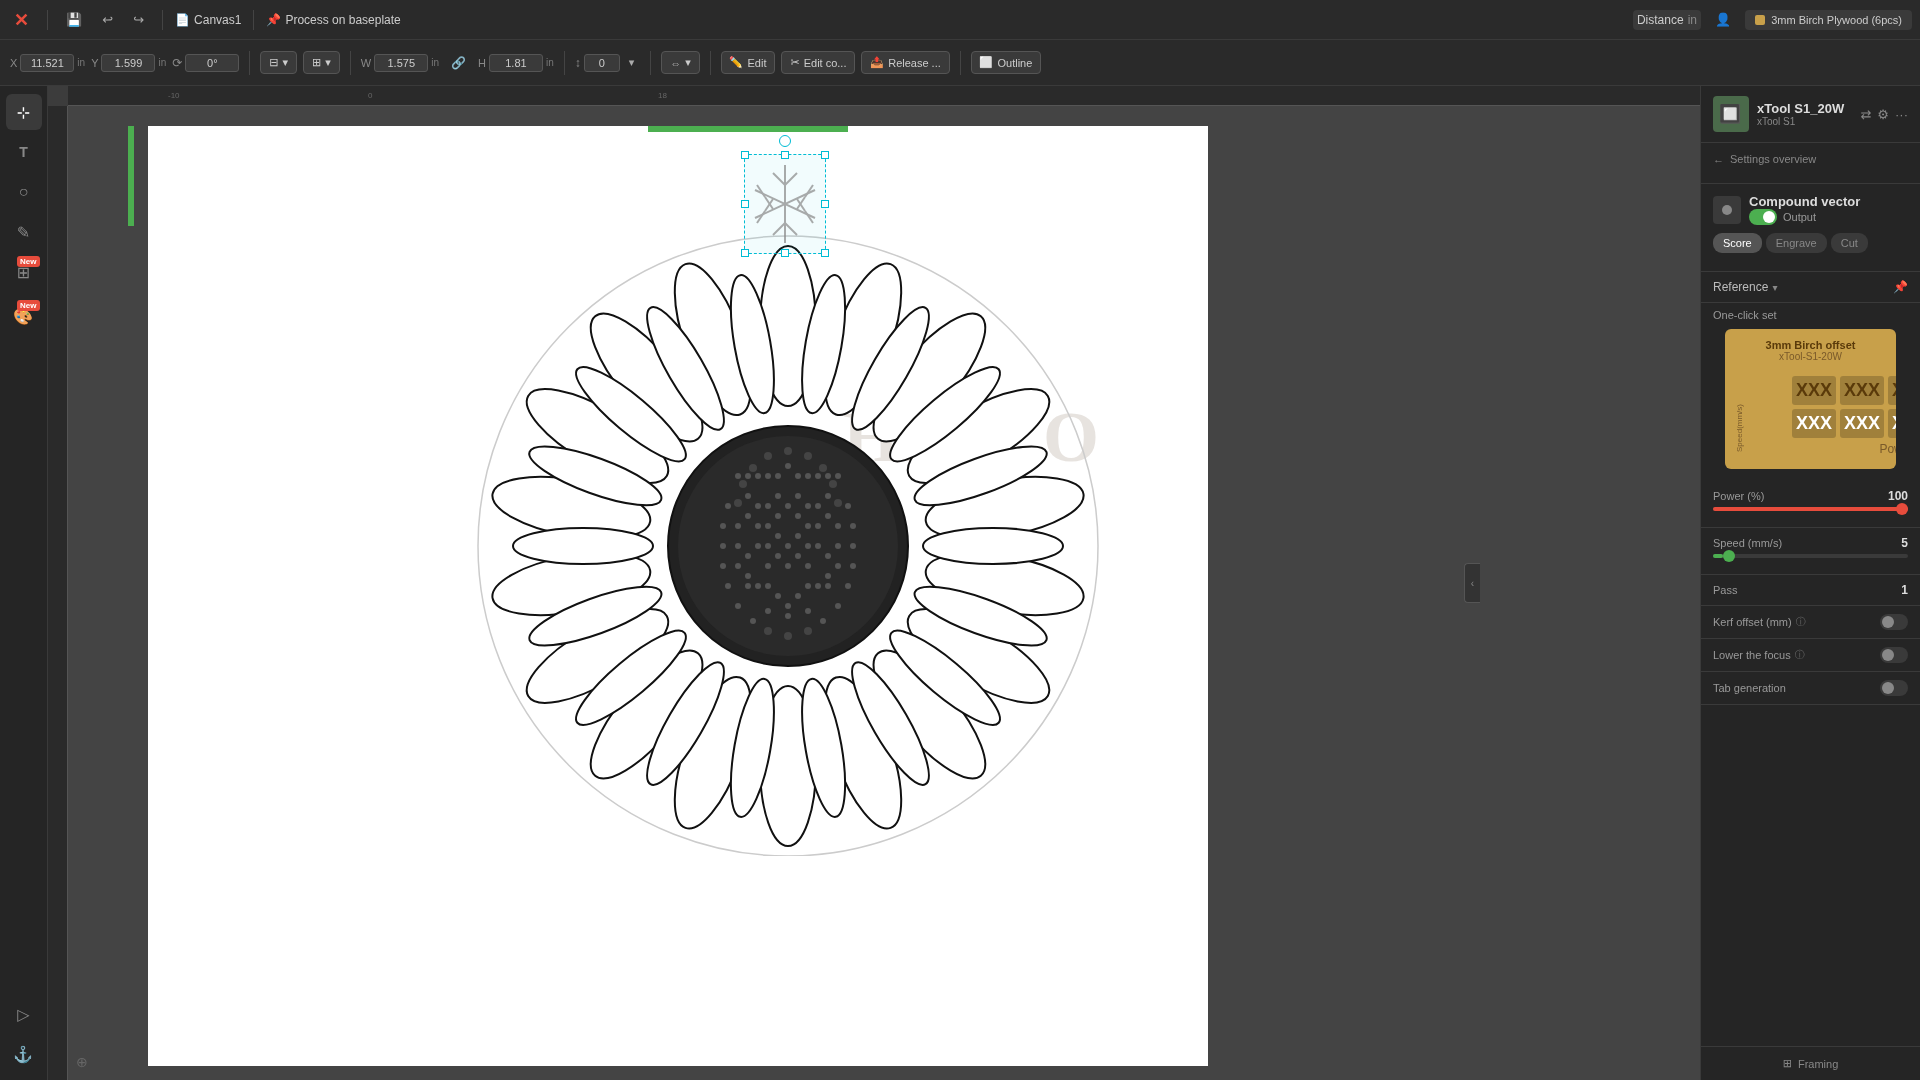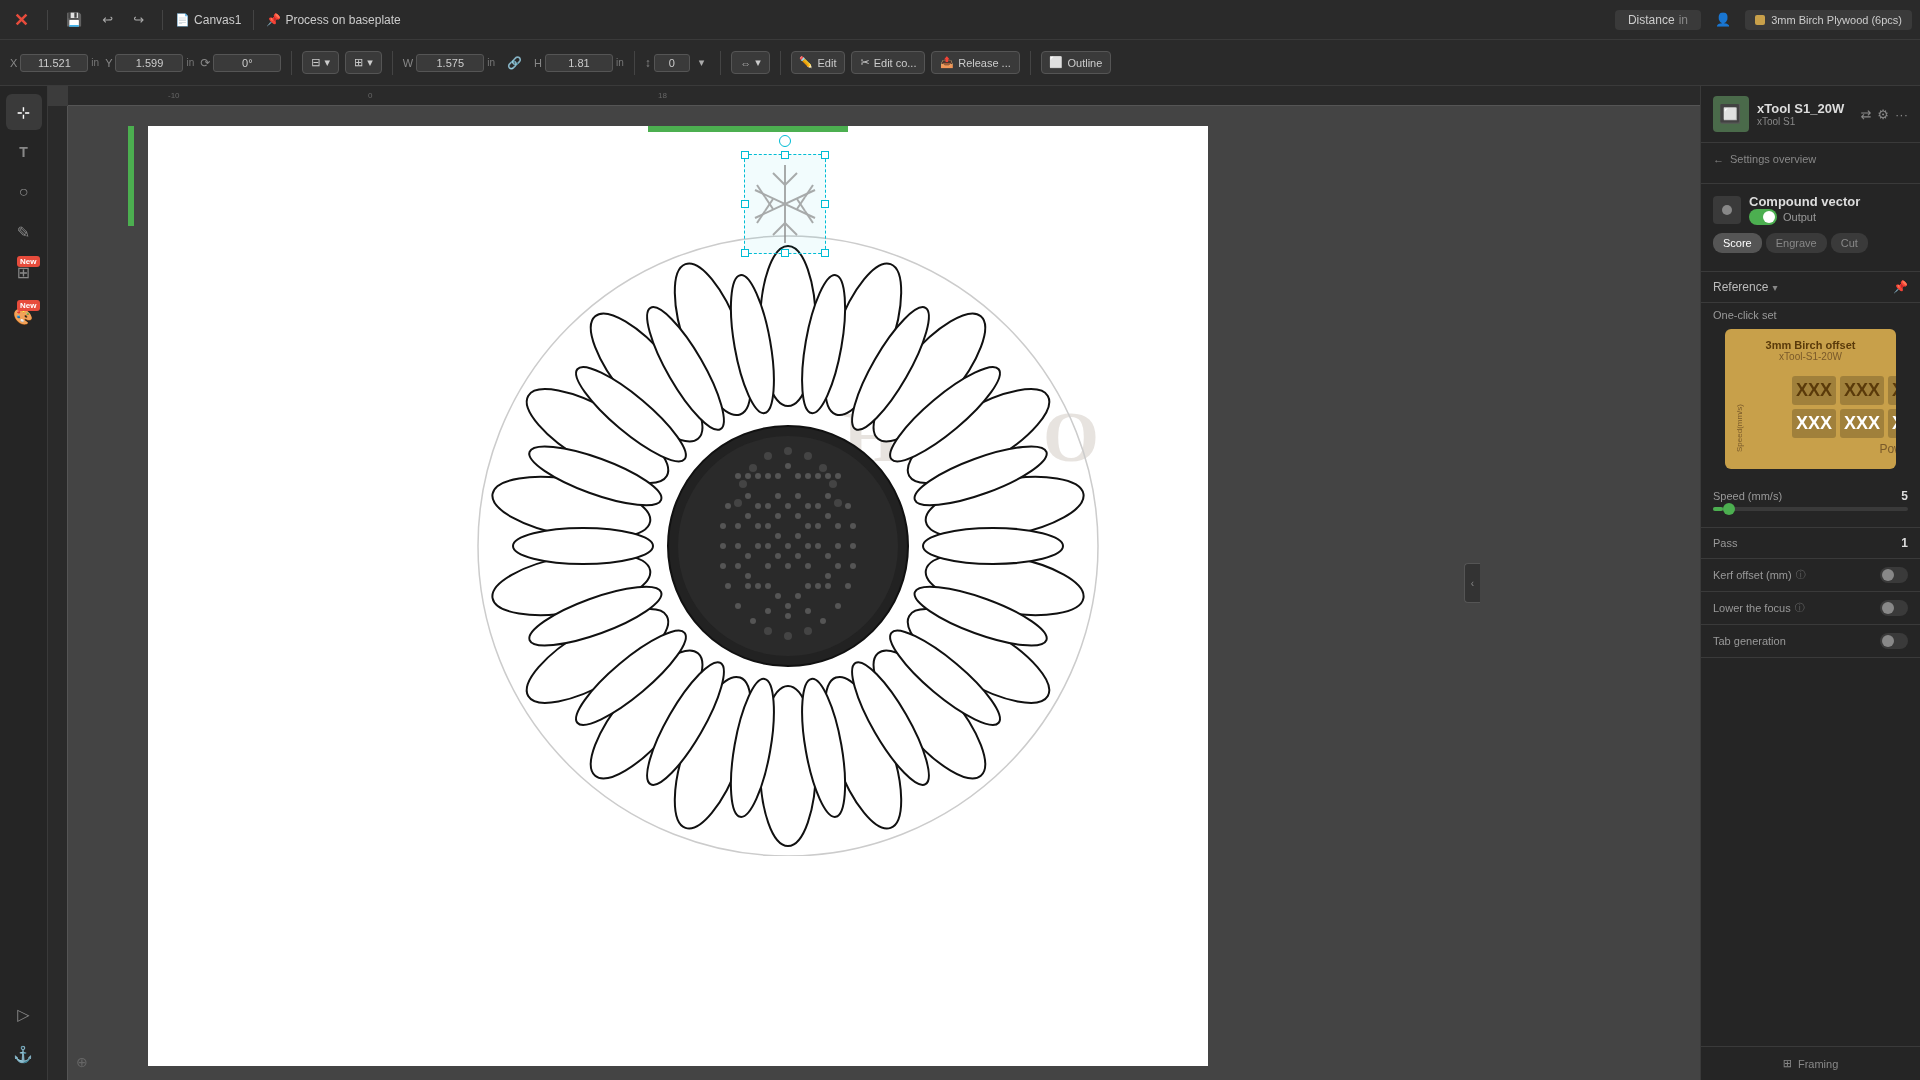--- a/index.html
+++ b/index.html
@@ -15,35 +15,35 @@
       gap: 8px;
       border-bottom: 1px solid #3a3a3a;
     }
     .tb-btn { background: none; border: none; color: #aaa; cursor: pointer; font-size: 13px; padding: 2px 6px; border-radius: 3px; display: flex; align-items: center; gap: 4px; }
     .tb-sep { width: 1px; height: 20px; background: #444; margin: 0 4px; }
     .tb-title { color: #ccc; font-size: 12px; }
     .tb-spacer { flex: 1; }
     .tb-right { display: flex; align-items: center; gap: 8px; }
     .tb-material { background: #3a3a3a; border: none; border-radius: 4px; padding: 4px 10px; color: #ccc; font-size: 11px; display: flex; align-items: center; gap: 6px; cursor: pointer; }
     .tb-material .mat-dot { width: 10px; height: 10px; background: #c8a04a; border-radius: 2px; }
-    .tb-input-group { display: flex; align-items: center; gap: 4px; background: #3a3a3a; border-radius: 4px; padding: 3px 13px; }
+    .tb-input-group { display: flex; align-items: center; gap: 4px; background: #3a3a3a; border-radius: 4px; padding: 3px 4px; }
 
     
     #toolbar {
       height: 46px;
       background: #2a2a2a;
       display: flex;
       align-items: center;
       padding: 0 10px;
       gap: 6px;
       border-bottom: 1px solid #3a3a3a;
     }
     .tool-field { display: flex; align-items: center; gap: 3px; }
     .tool-label { color: #888; font-size: 11px; }
-    .tool-input { background: #3a3a3a; border: 1px solid #555; border-radius: 3px; color: #ccc; font-size: 11px; width: 68px; padding: 2px 4px; text-align: center; }
+    .tool-input { background: #3a3a3a; border: 1px solid #555; border-radius: 3px; color: #ccc; font-size: 11px; width: 54px; padding: 2px 4px; text-align: center; }
     .tool-unit { color: #777; font-size: 10px; }
     .tool-sep { width: 1px; height: 24px; background: #444; margin: 0 4px; }
     .toolbar-btn { background: #3a3a3a; border: 1px solid #555; border-radius: 4px; color: #ccc; padding: 4px 8px; cursor: pointer; font-size: 11px; display: flex; align-items: center; gap: 4px; }
 
     
     #main-layout {
       display: flex;
       height: calc(1080px - 86px);
     }
 
@@ -688,20 +688,30 @@
                 <div class="mat-cell">
                     <div class="mat-cell-val" style="color:white;">XXX</div>
                   </div>
               </div>
               <div class="mat-power-label">Power(%)</div>
             </div>
           </div>
         </div>
       </div>
 
+      <div class="slider-section">
+        <div class="slider-row">
+          <span class="slider-label">Power (%)</span>
+          <span class="slider-val">100</span>
+        </div>
+        <div class="slider-track">
+          <div class="slider-fill" style="width:100%;"></div>
+          <div class="slider-thumb" style="right:0; left:auto;"></div>
+        </div>
+      </div>
 
       <div class="slider-section">
         <div class="slider-row">
           <span class="slider-label">Speed (mm/s)</span>
           <span class="slider-val">5</span>
         </div>
         <div class="slider-track">
           <div class="slider-fill slider-fill-low" style="width:5%;"></div>
           <div class="slider-thumb slider-thumb-low" style="left:5%;"></div>
         </div>

